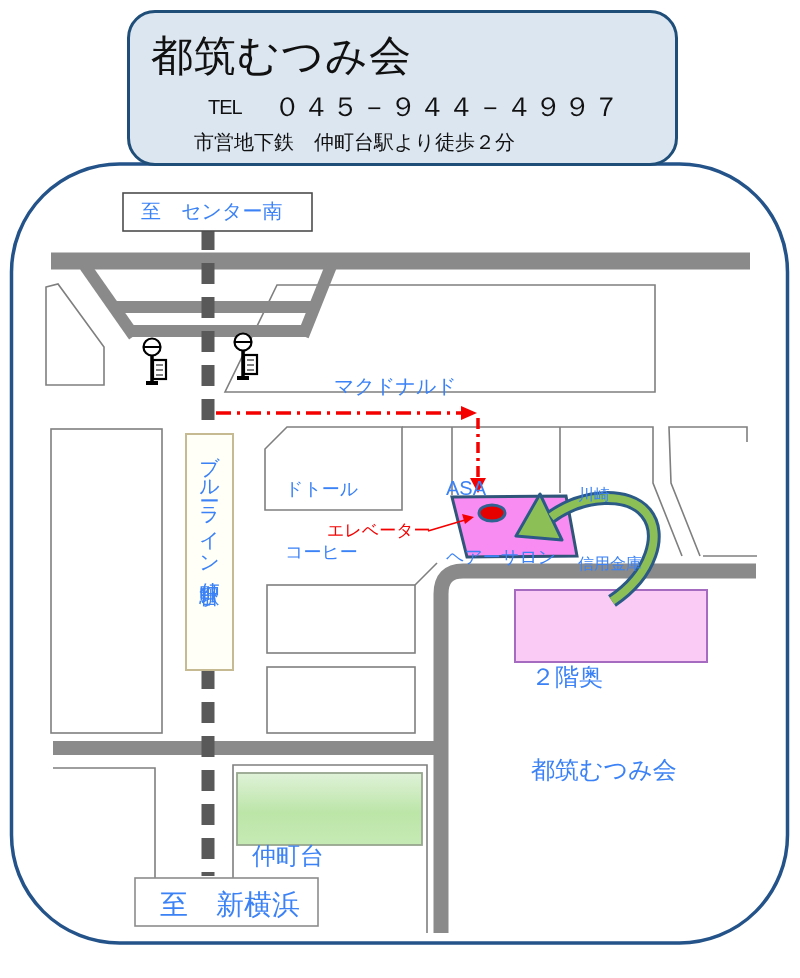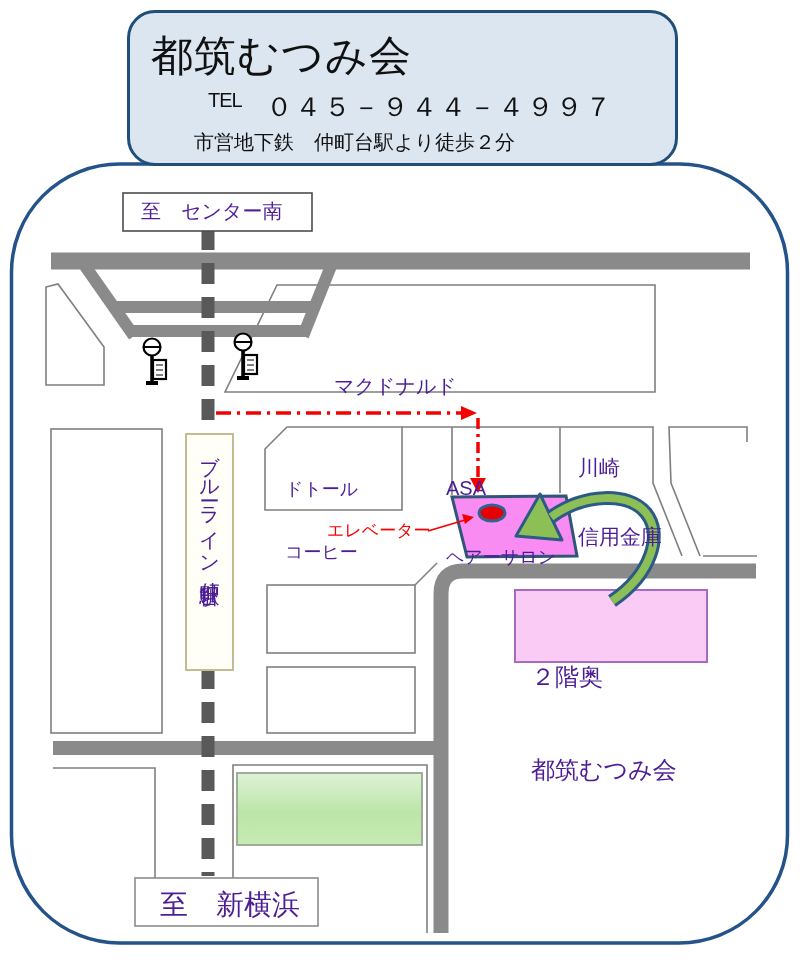--- a/index.html
+++ b/index.html
@@ -9,42 +9,42 @@
 
   
   .thin {stroke:var(--block-outline);stroke-width:1.6;fill:#fff;}
   .thinN{stroke:var(--block-outline);stroke-width:1.6;fill:none;}
   .road {stroke:var(--road);fill:none;}
   .rail {stroke:var(--railway);stroke-width:13;fill:none;stroke-dasharray:21 13;}
   .redln{stroke:var(--route-red);fill:none;}
   .redfl{fill:var(--route-red);stroke:none;}
 
   
-  .lbl{position:absolute;color:#4c1d95;white-space:pre;line-height:1.15;}
+  .lbl{position:absolute;color:#3b82f6;white-space:pre;line-height:1.15;}
   .lbl span{display:block;}
   #lbl-sign-top{left:141px;top:200px;font-size:20px;}
   #lbl-mcdonalds{left:334px;top:375px;font-size:20px;}
   #lbl-doutor{left:285px;top:437px;font-size:18px;line-height:21px;}
   #lbl-asa{left:446px;top:431px;font-size:18px;line-height:23px;}
   #lbl-asa .big{font-size:20px;}
-  #lbl-kawasaki{left:578px;top:412px;font-size:21px;line-height:23px;font-family:Liberation Mono, monospace;}
+  #lbl-kawasaki{left:578px;top:437px;font-size:16px;line-height:23px;}
   #lbl-elevator{left:327px;top:521px;font-size:17px;color:var(--route-red);}
   #lbl-destination{left:531px;top:599px;font-size:24px;line-height:31px;}
   #lbl-community{left:252px;top:781px;font-size:24px;line-height:30px;}
   #lbl-sign-bottom{left:160px;top:889px;font-size:28px;}
   #lbl-station{left:189px;top:441px;width:42px;height:224px;
                writing-mode:vertical-rl;font-size:20px;letter-spacing:2px;
                line-height:42px;}
 
   
   #header{position:absolute;left:127px;top:10px;width:551px;height:156px;
           box-sizing:border-box;background:var(--header-fill);
           border:3px solid var(--header-border);border-radius:28px;color:#111;}
   #header .title{margin:15px 0 0 21px;font-size:42px;letter-spacing:1px;}
-  #header .telrow{margin:5px 0 0 78px;display:flex;align-items:flex-start;gap:24px;}
+  #header .telrow{margin:5px 0 0 78px;display:flex;align-items:center;gap:32px;}
   #header .tel-label{font-size:20px;letter-spacing:-1px;}
   #header .tel-number{font-size:27px;letter-spacing:2px;}
   #header .access{margin:4px 0 0 64px;font-size:20px;}
 </style>
 </head>
 <body>
 
 <div id="stage">
 
   <svg width="800" height="978" viewBox="0 0 800 978">
@@ -152,20 +152,21 @@
   </div>
 
   <div class="lbl" id="lbl-elevator">エレベーター</div>
 
   <div class="lbl" id="lbl-destination">
     <span>２階奥</span>
     <span>都筑むつみ会</span>
   </div>
 
   <div class="lbl" id="lbl-community">
+    <span>仲町台</span>
   </div>
 
   <div class="lbl" id="lbl-sign-bottom">至　新横浜</div>
 
   <div class="lbl" id="lbl-station">ブルーライン仲町台駅</div>
 
   <div id="header">
     <div class="title">都筑むつみ会</div>
     <div class="telrow">
       <span class="tel-label">TEL</span>

